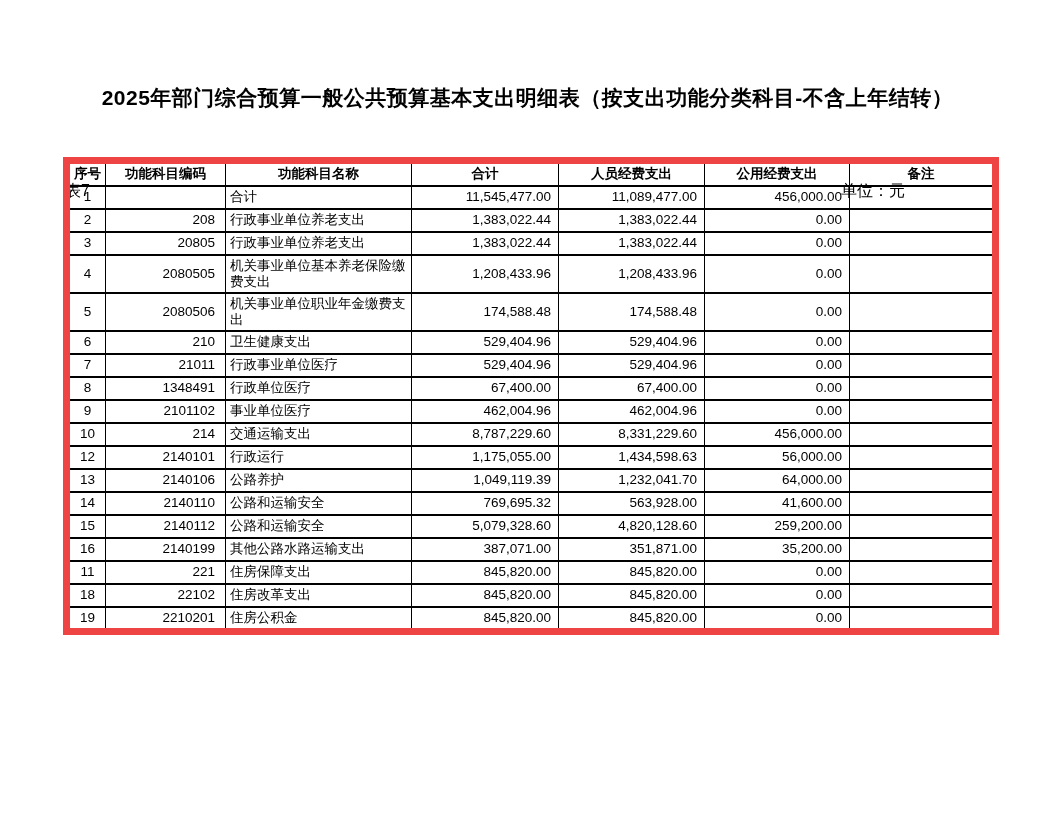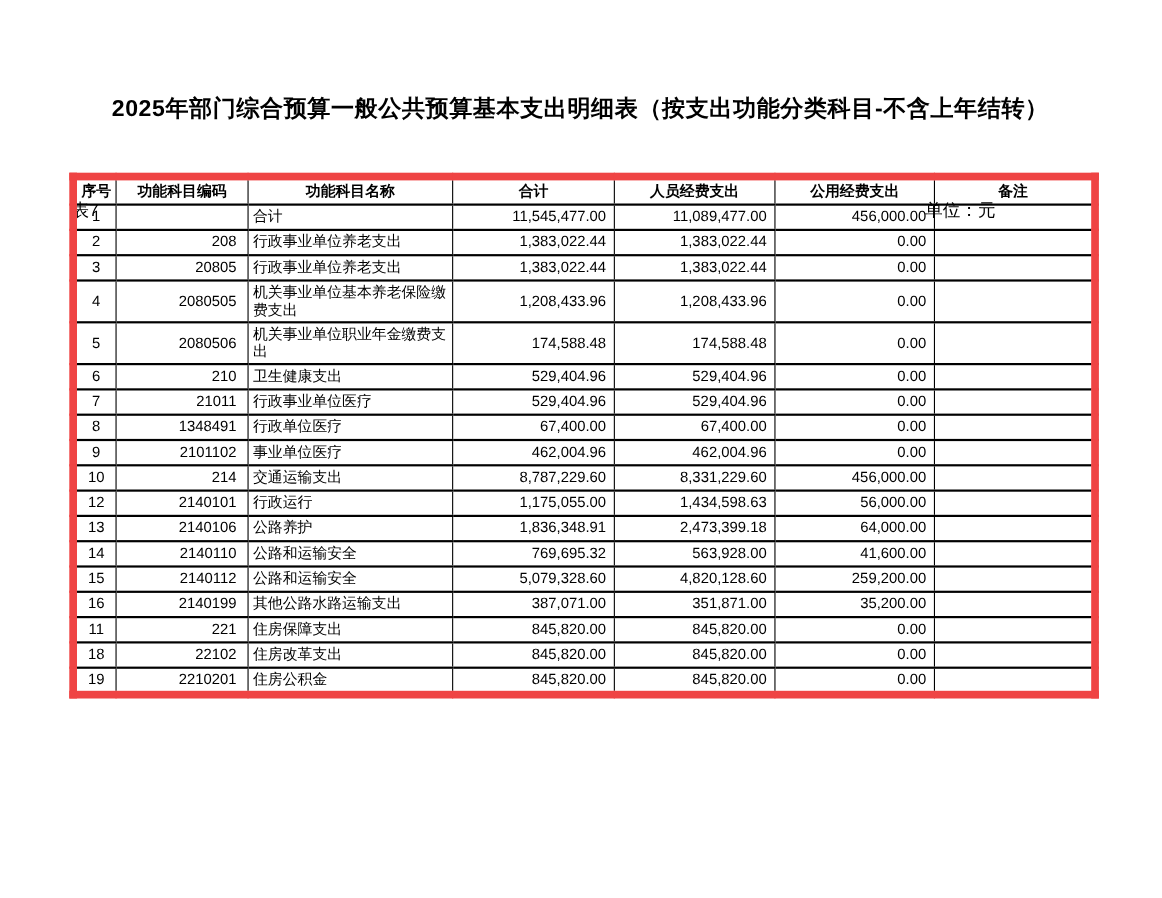--- a/index.html
+++ b/index.html
@@ -204,22 +204,22 @@
           <td class="c-name">行政运行</td>
           <td class="c-num">1,175,055.00</td>
           <td class="c-num">1,434,598.63</td>
           <td class="c-num">56,000.00</td>
           <td class="c-note"></td>
         </tr>
         <tr>
           <td class="c-seq">13</td>
           <td class="c-code lvl-3">2140106</td>
           <td class="c-name">公路养护</td>
-          <td class="c-num">1,836,348.91</td>
-          <td class="c-num">2,473,399.18</td>
+          <td class="c-num">1,049,119.39</td>
+          <td class="c-num">1,232,041.70</td>
           <td class="c-num">64,000.00</td>
           <td class="c-note"></td>
         </tr>
         <tr>
           <td class="c-seq">14</td>
           <td class="c-code lvl-3">2140110</td>
           <td class="c-name">公路和运输安全</td>
           <td class="c-num">769,695.32</td>
           <td class="c-num">563,928.00</td>
           <td class="c-num">41,600.00</td>

